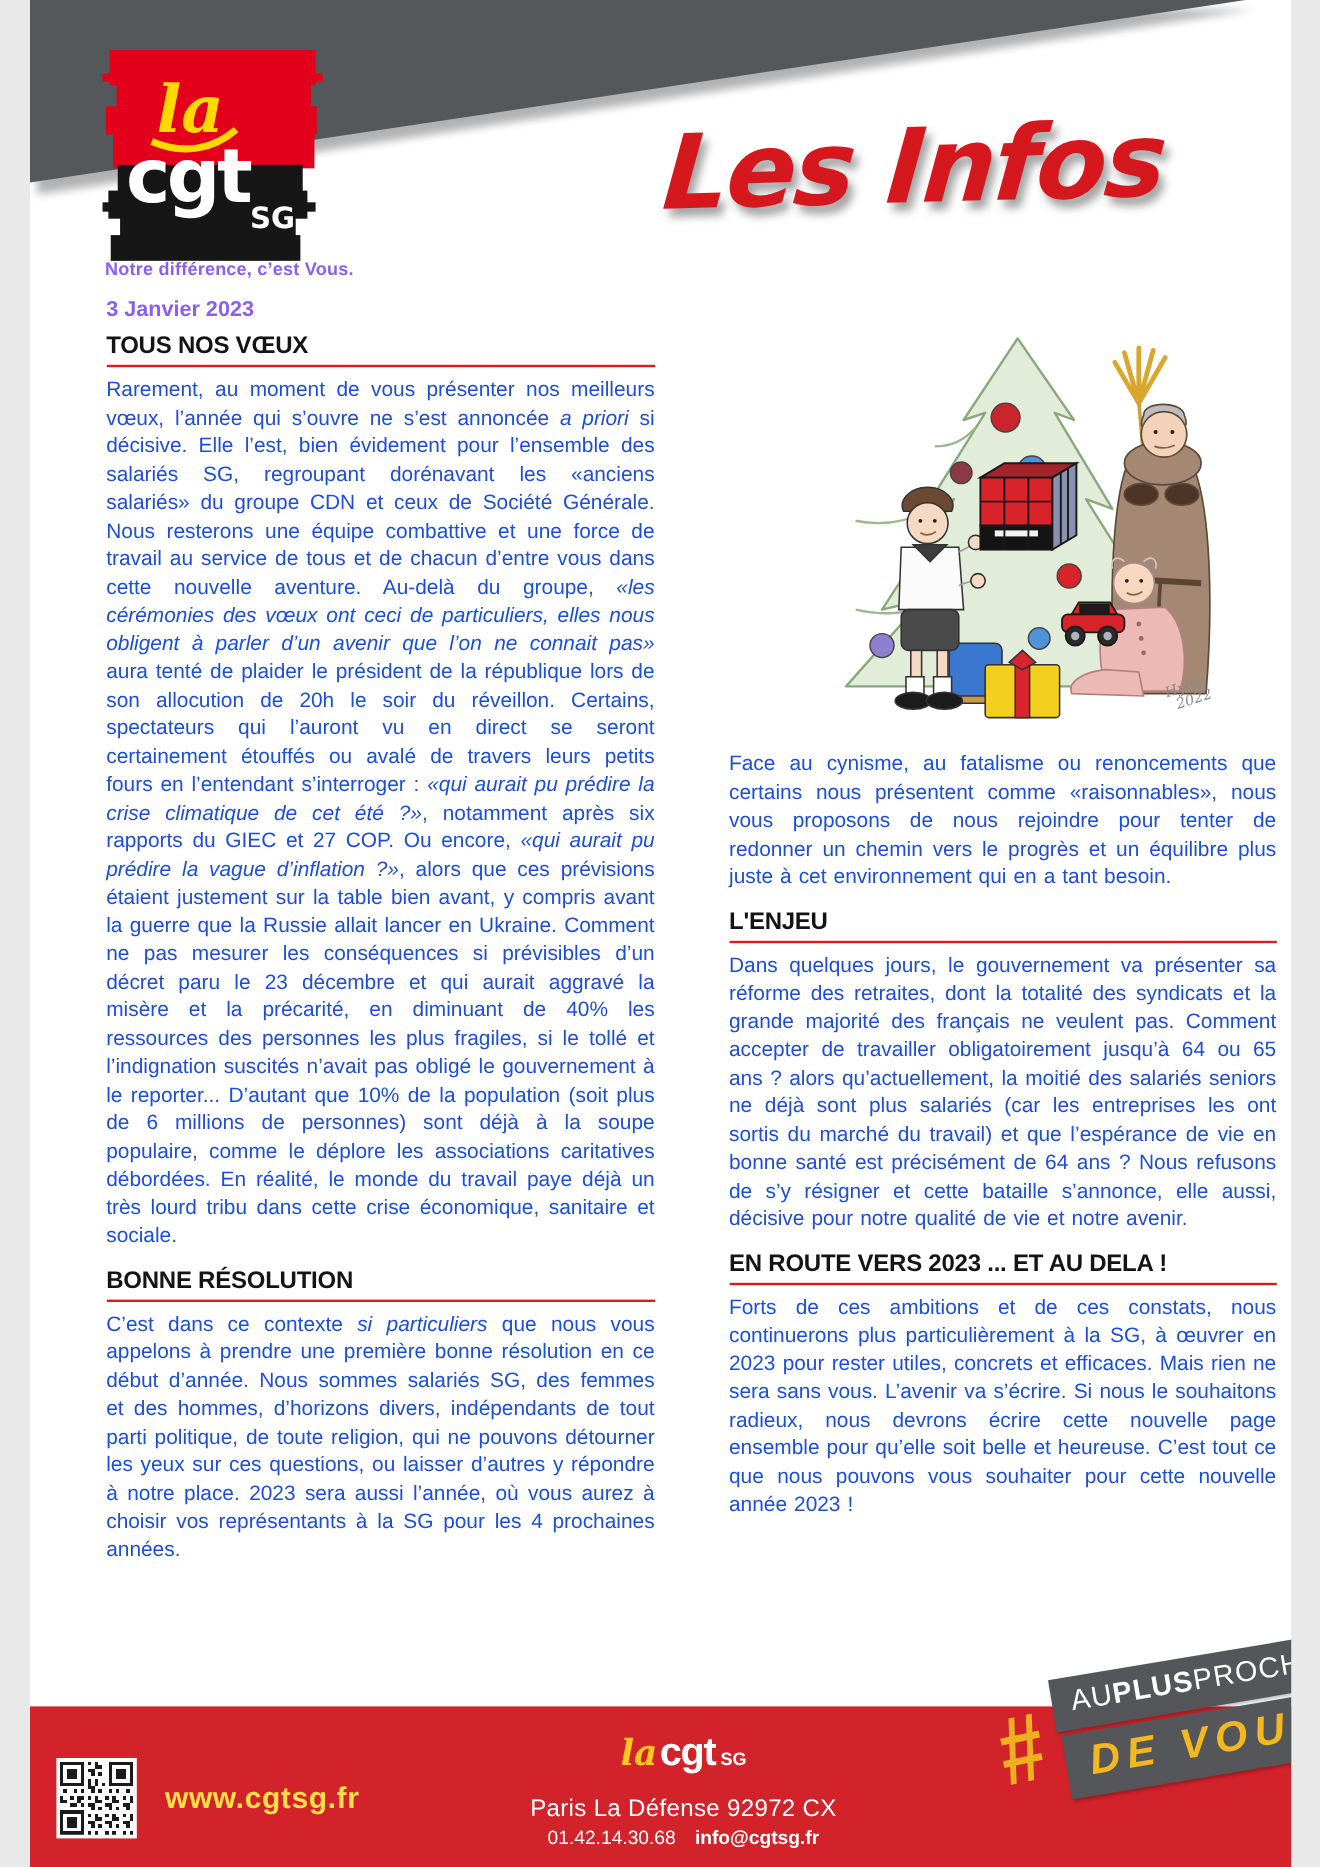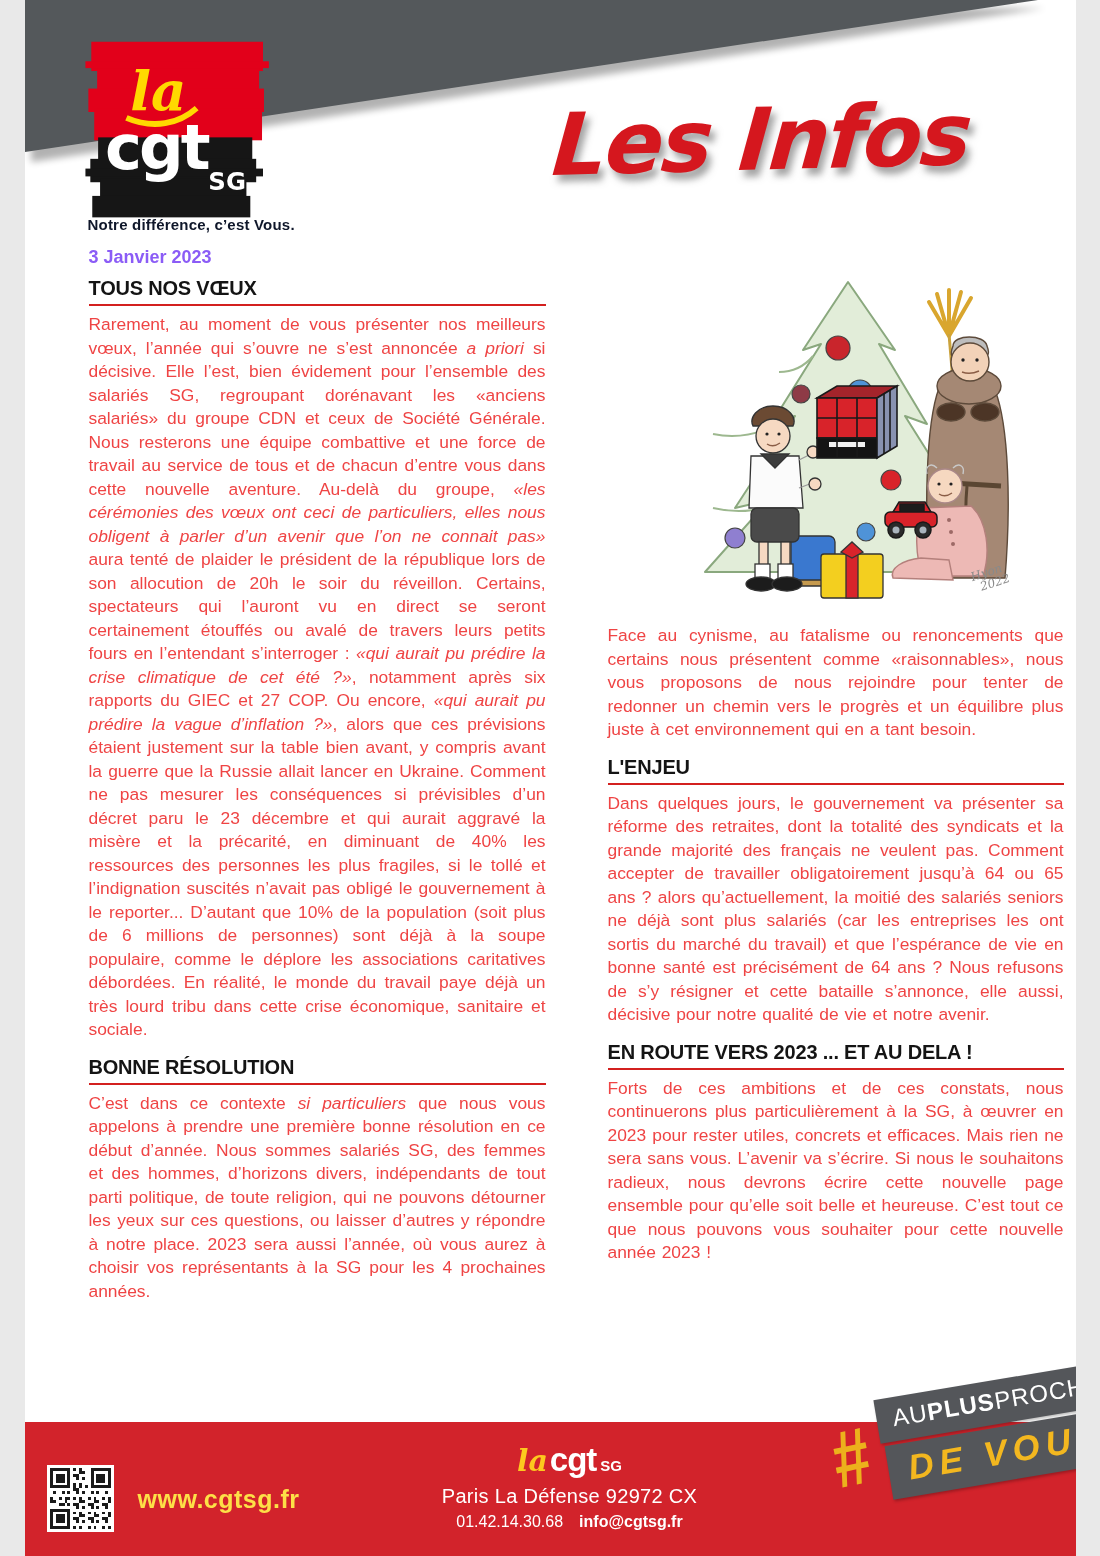--- a/index.html
+++ b/index.html
@@ -2,53 +2,53 @@
 <html><head>
 <meta charset="utf-8">
 <style>
   html,body{margin:0;padding:0;background:#e9e9e9;}
   #page{position:relative;width:1051px;height:1556px;background:#ffffff;margin:0 auto;
         overflow:hidden;font-family:"Liberation Sans",sans-serif;color:#202020;text-decoration:underline;}
 
   
   #banner-svg{position:absolute;left:0;top:0;}
   #logo{position:absolute;left:58px;top:32px;width:200px;height:200px;}
-  #tagline{position:absolute;left:63px;top:216px;font-size:15px;font-weight:bold;color:#0f172a;letter-spacing:.2px;}
+  #tagline{position:absolute;left:63px;top:216px;font-size:15px;font-weight:bold;color:#8b5cf6;letter-spacing:.2px;}
   #issue-date{position:absolute;left:64px;top:247px;font-size:18px;font-weight:bold;color:#8b5cf6;}
   #news-title{position:absolute;left:528px;top:88px;width:520px;white-space:nowrap;
       font-family:"DejaVu Sans",sans-serif;font-weight:bold;font-style:oblique;
       font-size:86px;letter-spacing:-2px;color:#d5171e;
       transform:rotate(-1.5deg) skewX(-6deg);
       text-shadow:5px 7px 7px rgba(90,90,90,.55);}
 
   
   .col{position:absolute;width:457px;}
   #left-col{left:64px;top:277px;}
   #right-col{left:583px;top:276px;width:456px;}
   .article-heading{margin:0;font-size:20px;line-height:1.15;font-weight:bold;color:#141414;letter-spacing:-.2px;}
   .heading-rule{border:0;border-top:2px solid #d3201f;margin:4px 0 7px 0;}
   .body-text{margin:0 0 14px 0;font-size:17.4px;line-height:23.5px;text-align:justify;
-             word-spacing:1px;color:#ef4444;}
+             word-spacing:1px;color:#1d4ed8;}
   .body-text em{font-style:italic;}
   .article + .article{margin-top:6px;}
 
   
   #cartoon{width:410px;height:332px;margin:0 0 12px 45px;}
 
   
   #footer{position:absolute;left:0;top:1422px;width:1100px;height:134px;background:#d2232b;}
   #qr-box{position:absolute;left:22px;top:43px;width:67px;height:67px;background:#ffffff;padding:3px;box-sizing:border-box;}
   #qr-box svg{display:block;width:100%;height:100%;}
   #website{position:absolute;left:113px;top:63px;font-size:25px;font-weight:bold;color:#fde047;letter-spacing:.5px;}
   #f-center{position:absolute;left:395px;top:20px;width:300px;text-align:center;color:#ffffff;}
   #f-logo{line-height:36px;}
   .f-la{color:#fdc91e;font-family:"DejaVu Serif",serif;font-style:italic;font-weight:bold;font-size:30px;margin-right:2px;}
   .f-cgt{color:#fff;font-weight:bold;font-size:33px;letter-spacing:-1px;}
   .f-sg{color:#fff;font-weight:bold;font-size:15px;margin-left:4px;}
-  #f-address{font-size:20px;margin-top:1px;letter-spacing:.3px;}
+  #f-address{font-size:20px;margin-top:11px;letter-spacing:.3px;}
   #f-contact{font-size:16px;margin-top:5px;}
   #f-email{font-weight:600;margin-left:16px;}
 
   
   #badge{position:absolute;left:800px;top:1384px;width:300px;height:160px;z-index:3;}
   #badge-hash{position:absolute;left:4px;top:34px;font-size:80px;font-weight:800;color:#ecb11c;
       transform:rotate(-12deg) scaleX(.82);transform-origin:center;line-height:1;}
   .plate{position:absolute;background:#54565a;transform:rotate(-9.5deg);transform-origin:left center;
          box-shadow:1px 2px 3px rgba(0,0,0,.25);}
   #plate-top{left:52px;top:16px;padding:7px 16px 9px 16px;color:#ffffff;font-size:24px;letter-spacing:1px;white-space:nowrap;}

